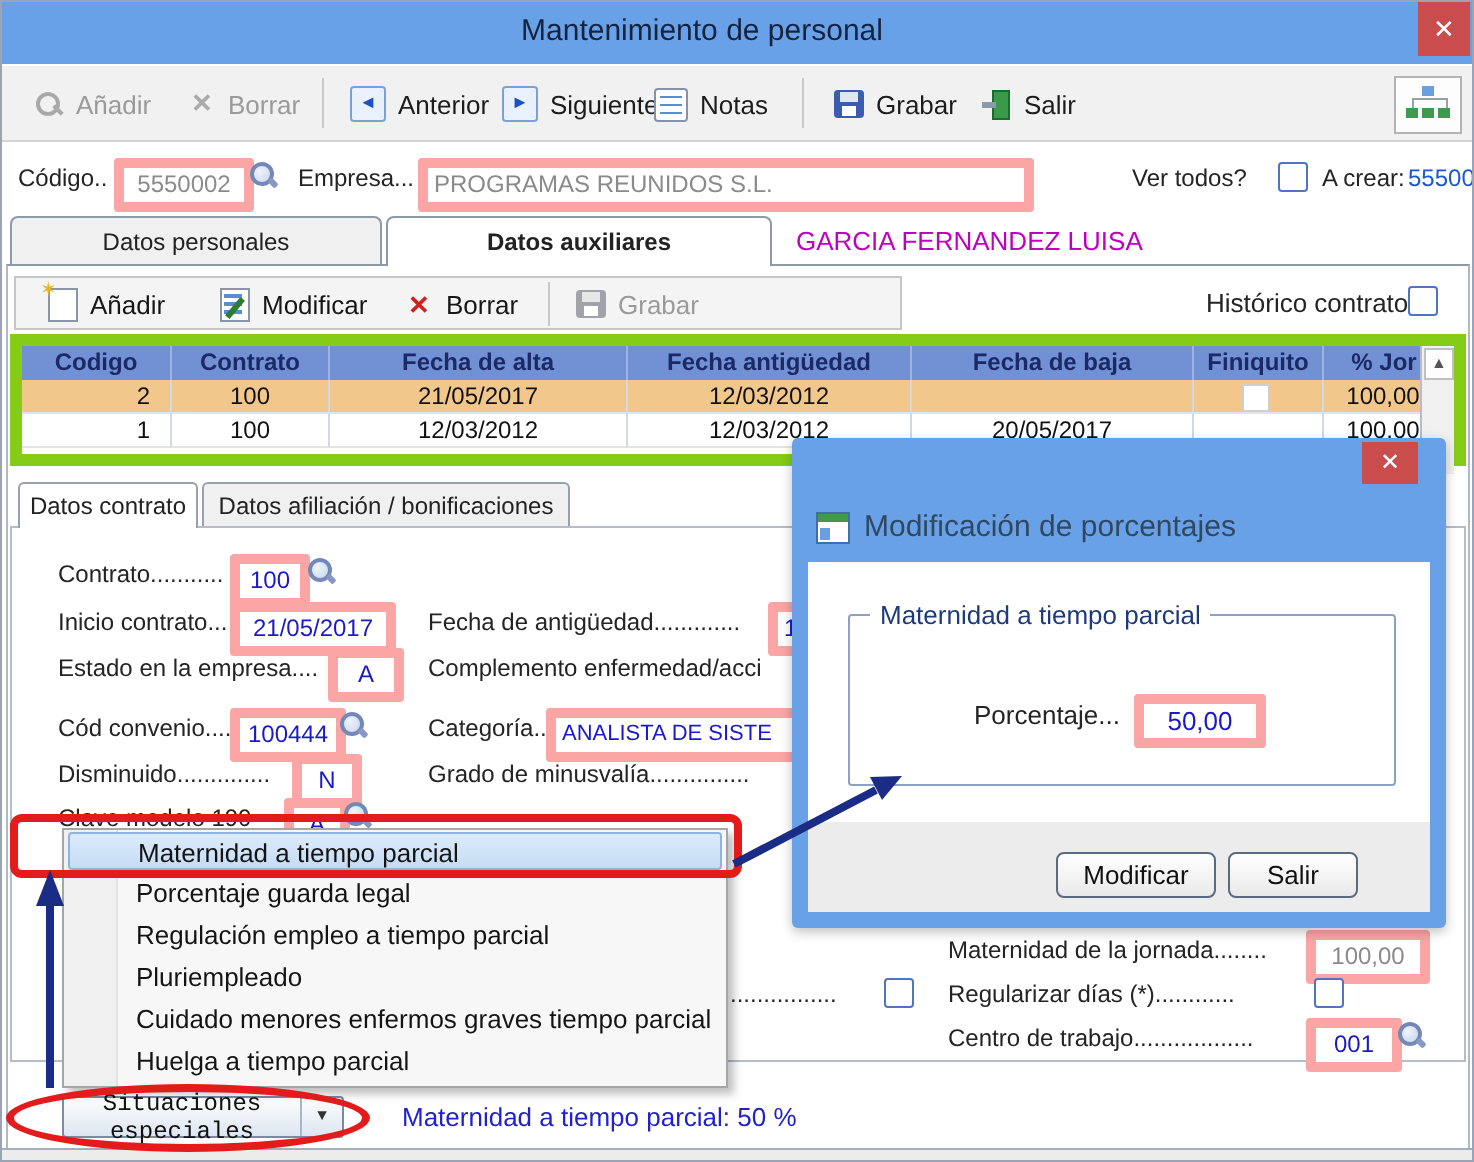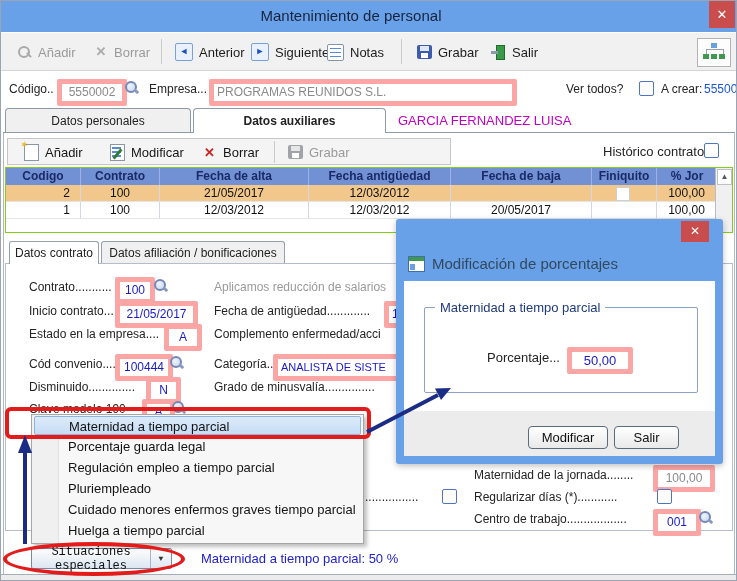--- a/index.html
+++ b/index.html
@@ -70,21 +70,21 @@
   .sbtn{position:absolute;top:3px;height:20px;display:flex;align-items:center;gap:6px;font-size:13px;color:#161616;cursor:pointer;}
   .sbtn.disabled{color:#9a9a9a;cursor:default;}
   .ic-newdoc{width:13px;height:15px;background:#fff;border:1px solid #8a96a8;}
   .ic-newdoc::before{content:"✶";position:absolute;left:-5px;top:-6px;color:#e8b520;font-size:10px;}
   .ic-edit{width:13px;height:15px;background:#fff;border:1px solid #8a96a8;}
   .ic-edit::before{content:"";position:absolute;left:1px;top:2px;width:9px;height:2px;background:#5b8bd0;box-shadow:0 4px 0 #5b8bd0,0 8px 0 #5b8bd0;}
   .ic-edit::after{content:"";position:absolute;left:5px;top:3px;width:3px;height:12px;background:#2e7d32;transform:rotate(40deg);}
   .ic-x-red{width:13px;height:13px;color:#d02020;font-weight:bold;font-size:13px;line-height:13px;}
   .ic-x-red::before{content:"✕";}
   
-  .grid{position:absolute;left:4px;top:166px;width:728px;height:66px;border:1px solid #84cc16;box-sizing:border-box;background:#fff;}
+  .grid{position:absolute;left:4px;top:166px;width:728px;height:66px;border:6px solid #84cc16;box-sizing:border-box;background:#fff;}
   .trow{display:flex;height:17px;}
   .th{background:#7191d4;color:#1b2a66;font-size:12px;font-weight:bold;text-align:center;line-height:17px;
       border-right:1px solid #9db4e2;box-sizing:border-box;overflow:hidden;white-space:nowrap;}
   .td{font-size:12px;color:#111;text-align:center;line-height:17px;border-right:1px solid #d4d8e2;
       border-bottom:1px solid #e4e4e4;box-sizing:border-box;position:relative;overflow:hidden;}
   .trow.sel .td{background:#f2c78c;}
   .c0{width:75px;} .c1{width:79px;} .c2{width:149px;} .c3{width:142px;} .c4{width:141px;} .c5{width:65px;} .c6{width:60px;}
   .td.num{text-align:right;padding-right:10px;}
   .vscroll{position:absolute;right:0;top:0;width:16px;height:64px;background:#f0f0f0;border-left:1px solid #b8bcc8;}
   .vscroll .up{position:absolute;left:1px;top:1px;width:13px;height:14px;background:#fdfdfd;border:1px solid #c0c0c0;
@@ -275,21 +275,20 @@
   <div class="box" style="left:114px;top:353px;width:48px;">100444</div>
   <div class="mag" style="left:168px;top:354px;"></div>
 
   <div class="lbl" style="left:28px;top:379px;">Disminuido..............</div>
   <div class="box" style="left:145px;top:376px;width:25px;">N</div>
 
   <div class="lbl" style="left:28px;top:401px;">Clave modelo 190</div>
   <div class="box" style="left:141px;top:398px;width:23px;">A</div>
   <div class="mag" style="left:170px;top:399px;"></div>
 
-  <div class="lbl glabel" style="left:213px;top:279px;">Aplicamos reducción de salarios</div>
   <div class="lbl" style="left:213px;top:303px;">Fecha de antigüedad.............</div>
   <div class="box" style="left:383px;top:300px;width:60px;text-align:left;padding-left:3px;">1</div>
   <div class="lbl" style="left:213px;top:326px;">Complemento enfermedad/acci</div>
   <div class="lbl" style="left:213px;top:356px;">Categoría..</div>
   <div class="box leftv" style="left:272px;top:353px;width:170px;font-size:11px;">ANALISTA DE SISTE</div>
   <div class="lbl" style="left:213px;top:379px;">Grado de minusvalía...............</div>
 
   <div class="lbl" style="left:473px;top:467px;">Maternidad de la jornada........</div>
   <div class="box grayv" style="left:652px;top:464px;width:52px;">100,00</div>
   <div class="lbl" style="left:473px;top:489px;">Regularizar días (*)............</div>

